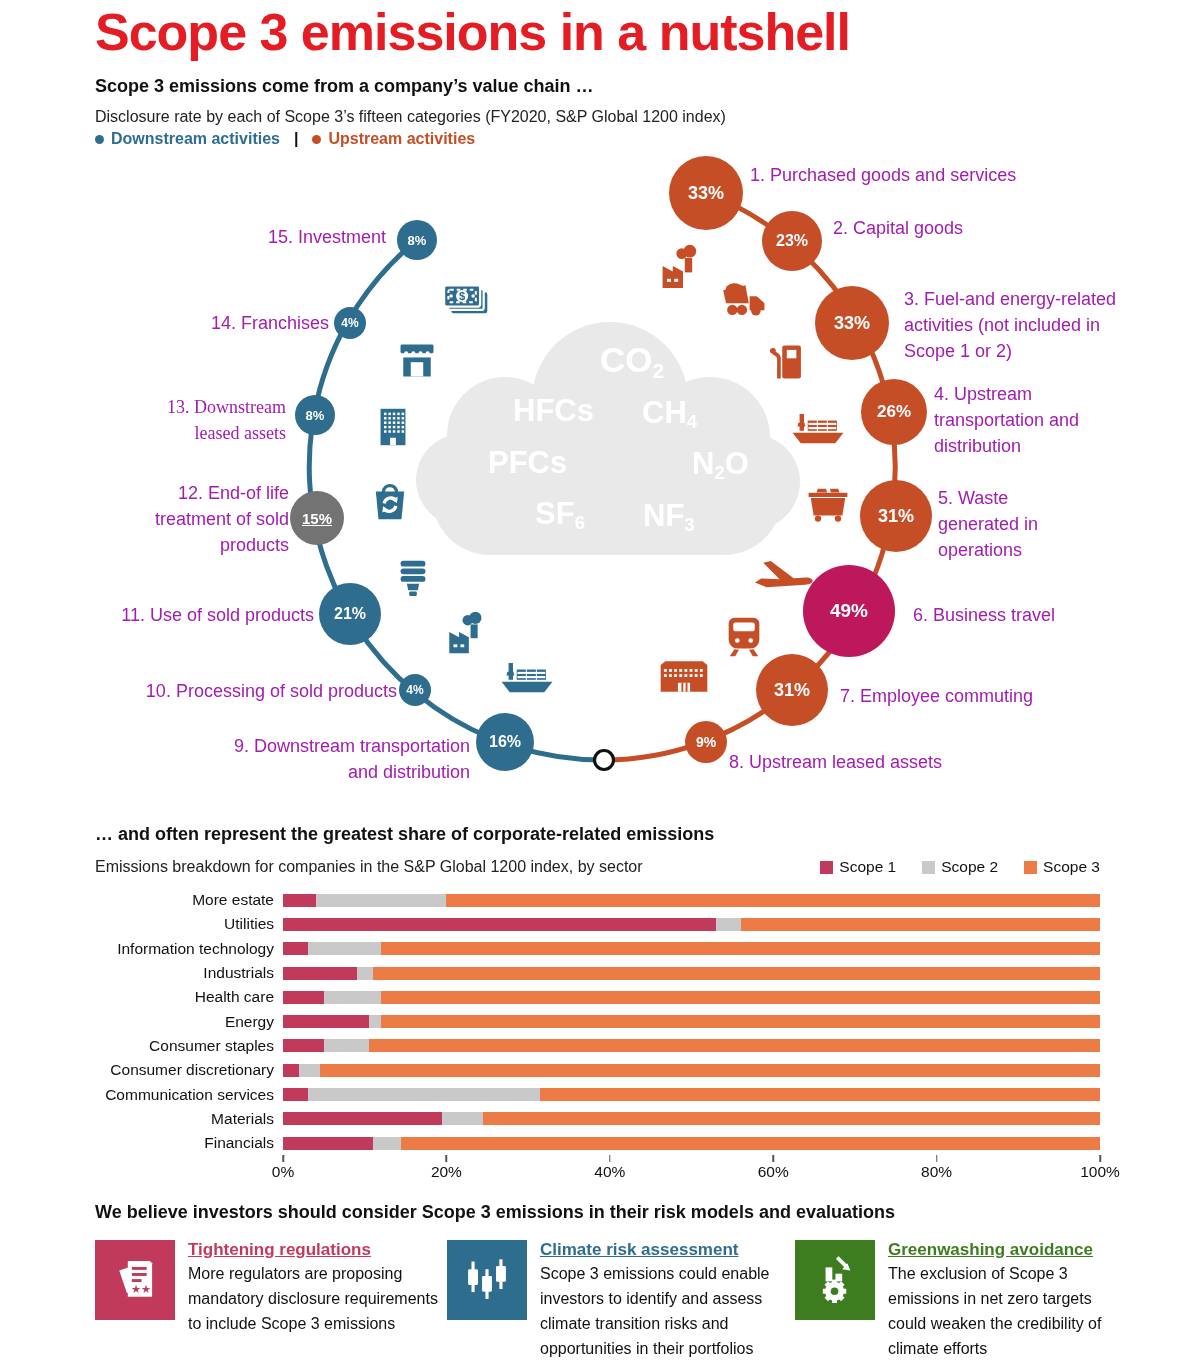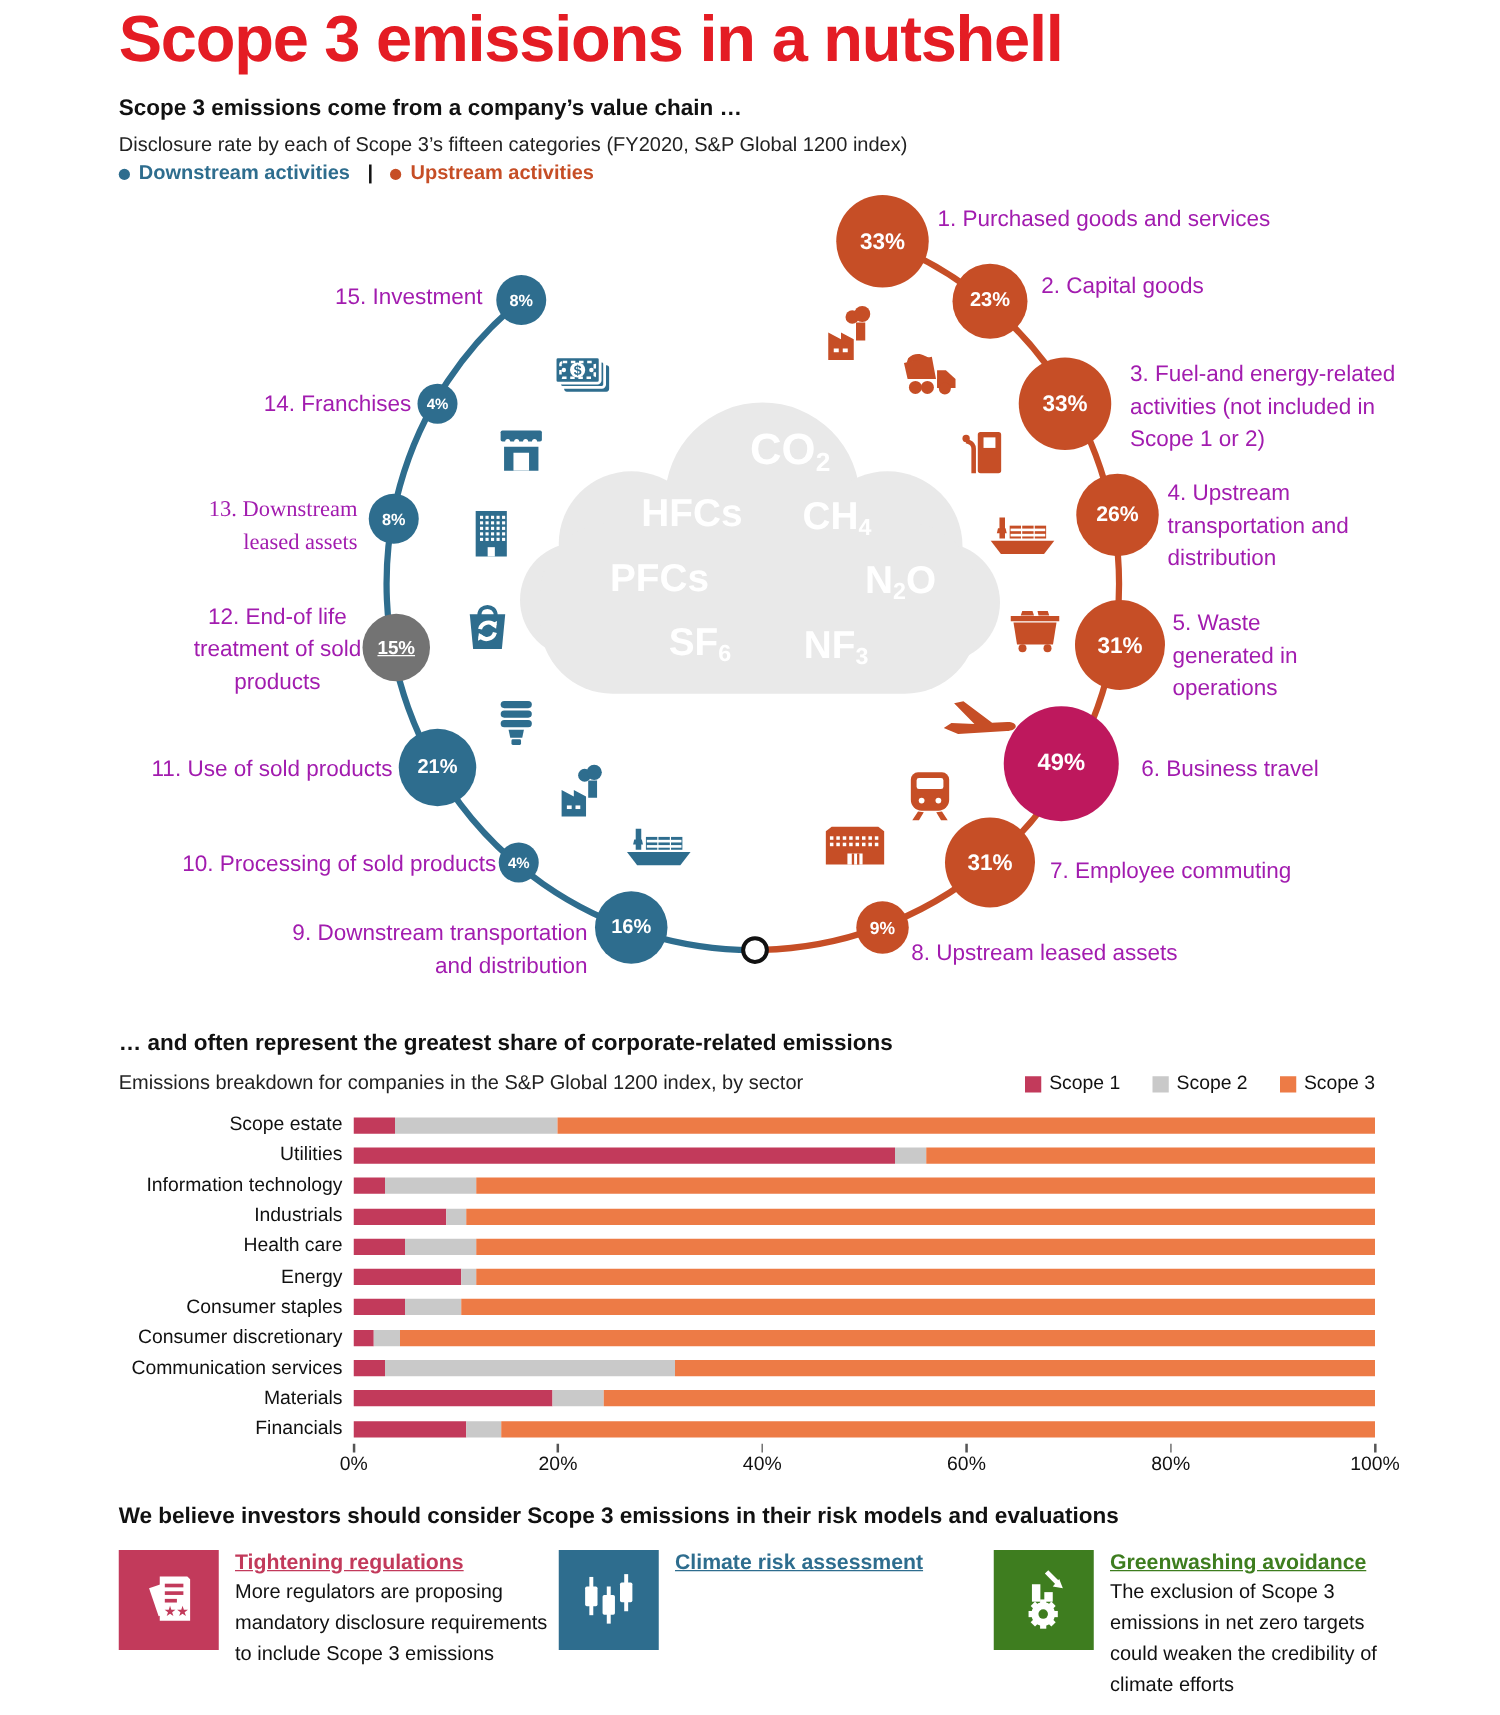--- a/index.html
+++ b/index.html
@@ -230,21 +230,21 @@
         <path d="M4.6 7h14.8L18 21.5H6z"></path>
         <g stroke="#fff" stroke-width="1.7" fill="none">
           <path d="M8.9 13.2a3.6 3.6 0 0 1 6.3-1.4"></path>
           <path d="M15.1 14.6a3.6 3.6 0 0 1-6.3 1.4"></path>
         </g>
         <path d="M16 9.8l-.4 3.2-2.7-1.7z" fill="#fff"></path>
         <path d="M8 18l.4-3.2 2.7 1.7z" fill="#fff"></path>
       </svg>
     </span>
     <div class="bubble" style="left: 290px; top: 341px; width: 54px; height: 54px; background: #737373; font-size: 15px; text-decoration: underline;">15%</div>
-    <div class="rlabel" style="top: 330px; right: 911px; text-align: center; margin-left: 44px;">12. End-of life<br>treatment of sold<br>products</div>
+    <div class="rlabel" style="top: 330px; right: 911px; text-align: right; margin-left: 44px;">12. End-of life<br>treatment of sold<br>products</div>
     <span class="ricon" style="left: 370px; top: 254px; width: 46px; height: 46px; color: rgb(46, 109, 142);">
       <svg viewBox="0 0 24 24" fill="currentColor">
         <rect x="5.5" y="2.5" width="13" height="19"></rect>
         <g fill="#fff">
           <rect x="7.3" y="4.5" width="1.3" height="1.3"></rect>
           <rect x="9.6" y="4.5" width="1.3" height="1.3"></rect>
           <rect x="11.9" y="4.5" width="1.3" height="1.3"></rect>
           <rect x="14.2" y="4.5" width="1.3" height="1.3"></rect>
           <rect x="16.5" y="4.5" width="1.3" height="1.3"></rect>
           <rect x="7.3" y="6.8" width="1.3" height="1.3"></rect>
@@ -317,21 +317,21 @@
         <span>Scope 2</span>
       </span>
       <span class="slegend">
         <span class="sq" style="background: rgb(237, 123, 70);"></span>
         <span>Scope 3</span>
       </span>
     </span>
 </div>
 <div class="abs" id="barchart">
     <div class="brow">
-      <span class="blabel">Scope estate</span>
+      <span class="blabel">More estate</span>
       <span class="btrack">
         <span class="bseg" style="width: 4%; background: rgb(194, 58, 91);"></span>
         <span class="bseg" style="width: 16%; background: rgb(201, 201, 201);"></span>
         <span class="bseg" style="width: 80%; background: rgb(237, 123, 70);"></span>
       </span>
     </div>
     <div class="brow">
       <span class="blabel">Utilities</span>
       <span class="btrack">
         <span class="bseg" style="width: 53%; background: rgb(194, 58, 91);"></span>
@@ -457,20 +457,21 @@
           <rect x="11.3" y="7.2" width="1.4" height="3.2"></rect>
           <rect x="9.8" y="10.2" width="4.4" height="7" rx=".6"></rect>
           <rect x="11.3" y="17" width="1.4" height="3.4"></rect>
           <rect x="17.5" y="2.8" width="1.4" height="3.2"></rect>
           <rect x="16" y="5.8" width="4.4" height="7" rx=".6"></rect>
           <rect x="17.5" y="12.6" width="1.4" height="3.4"></rect>
         </svg>
       </div>
       <div>
         <div class="ctitle" style="color: rgb(46, 109, 142);">Climate risk assessment</div>
+        <div class="cbody">Scope 3 emissions could enable investors to identify and assess climate transition risks and opportunities in their portfolios</div>
       </div>
     </div>
     <div class="callout">
       <div class="cicon" style="background: rgb(62, 125, 31); color: rgb(62, 125, 31);">
         <svg viewBox="0 0 24 24" fill="#fff">
           <rect x="7.8" y="6.4" width="3" height="6.2"></rect>
           <rect x="12.2" y="9.2" width="3" height="3.4"></rect>
           <path d="M12.4 2.6l1.2-1.2 4.2 4.2-1.2 1.2z"></path>
           <path d="M18.8 7.8l-3.6-.6 2.3-2.7z"></path>
           <circle cx="11.8" cy="17" r="4.2"></circle>

